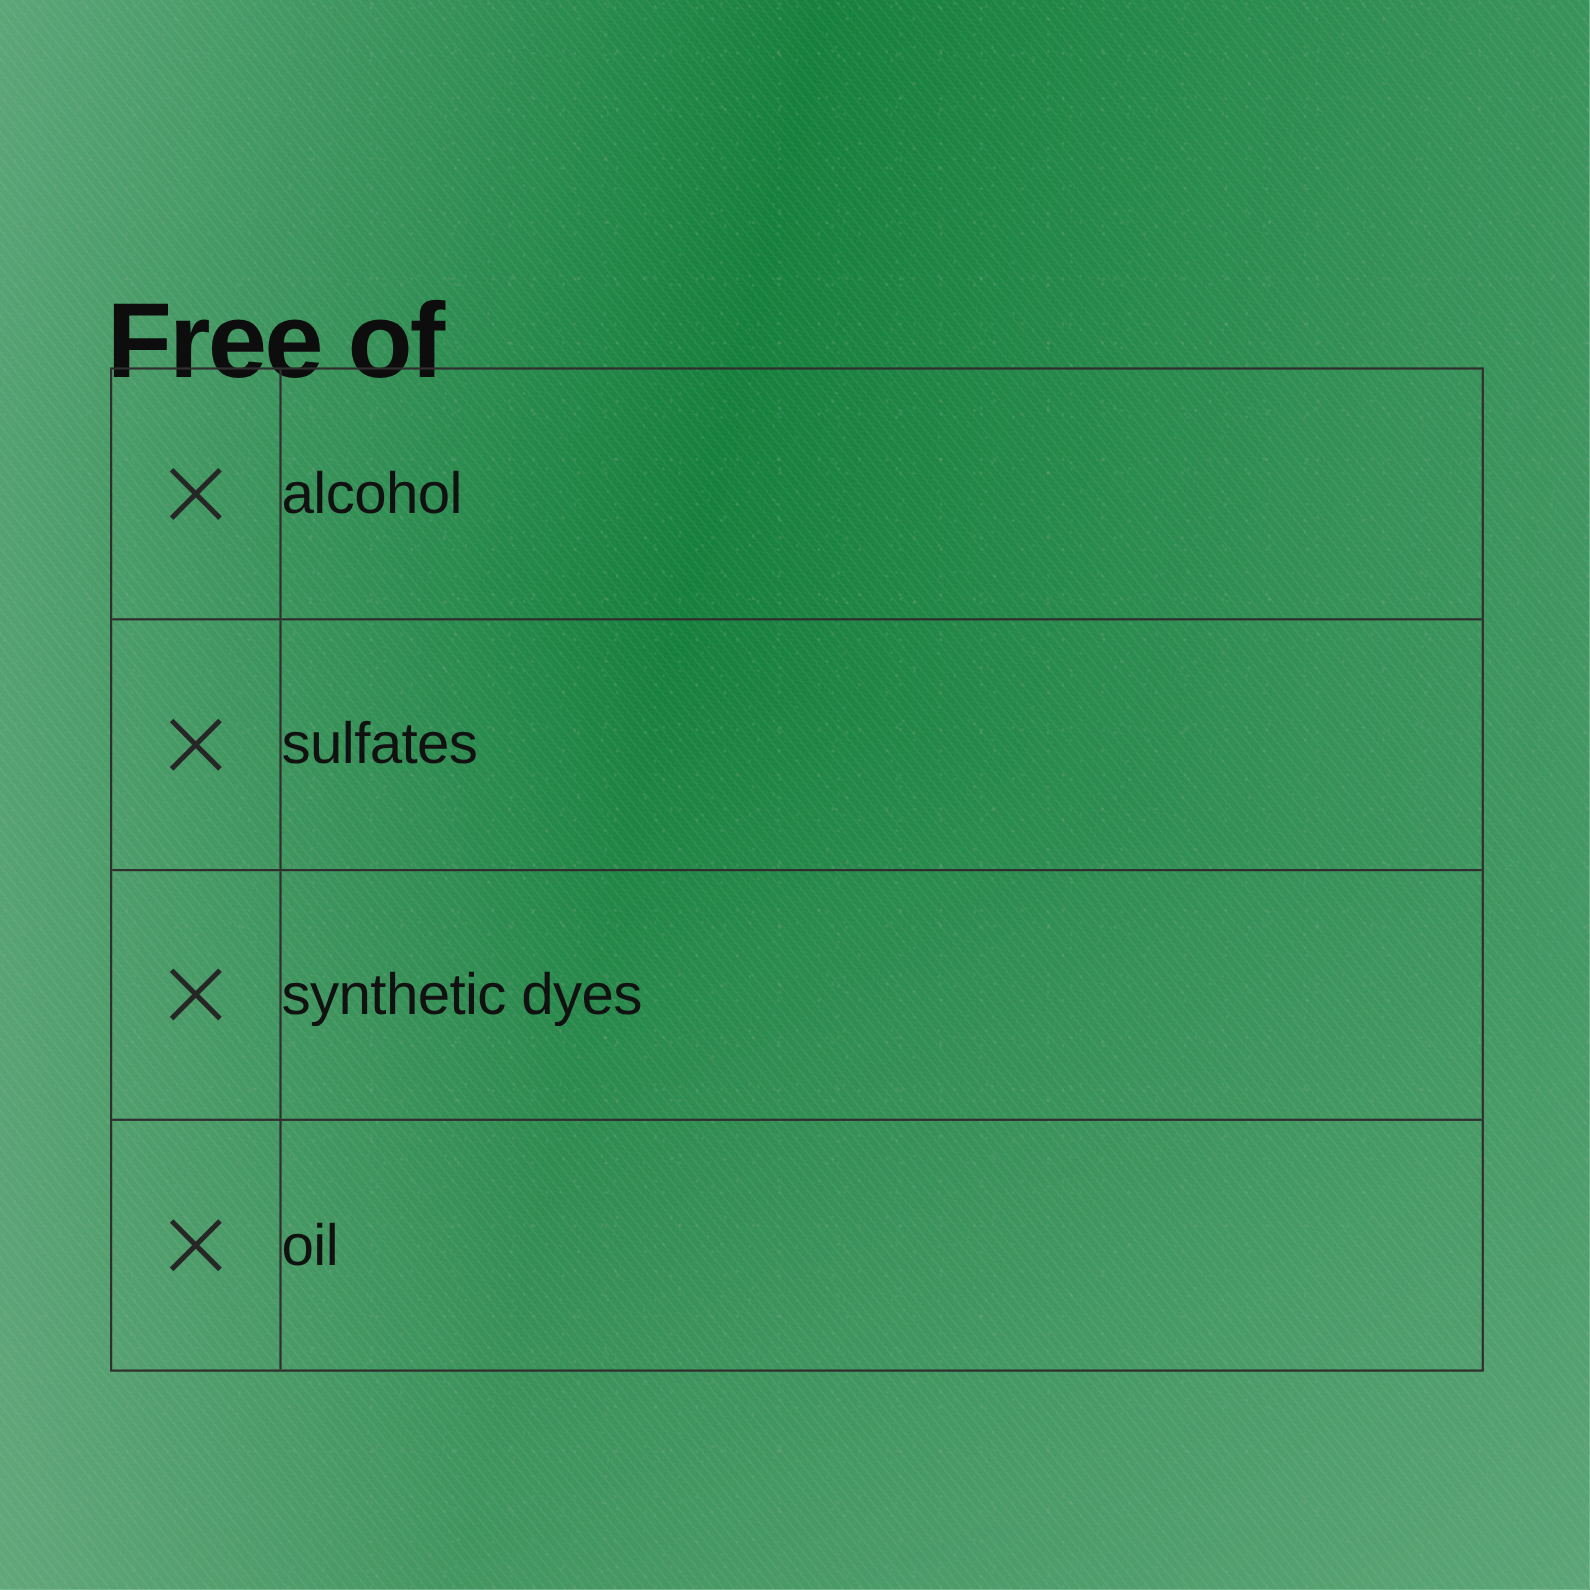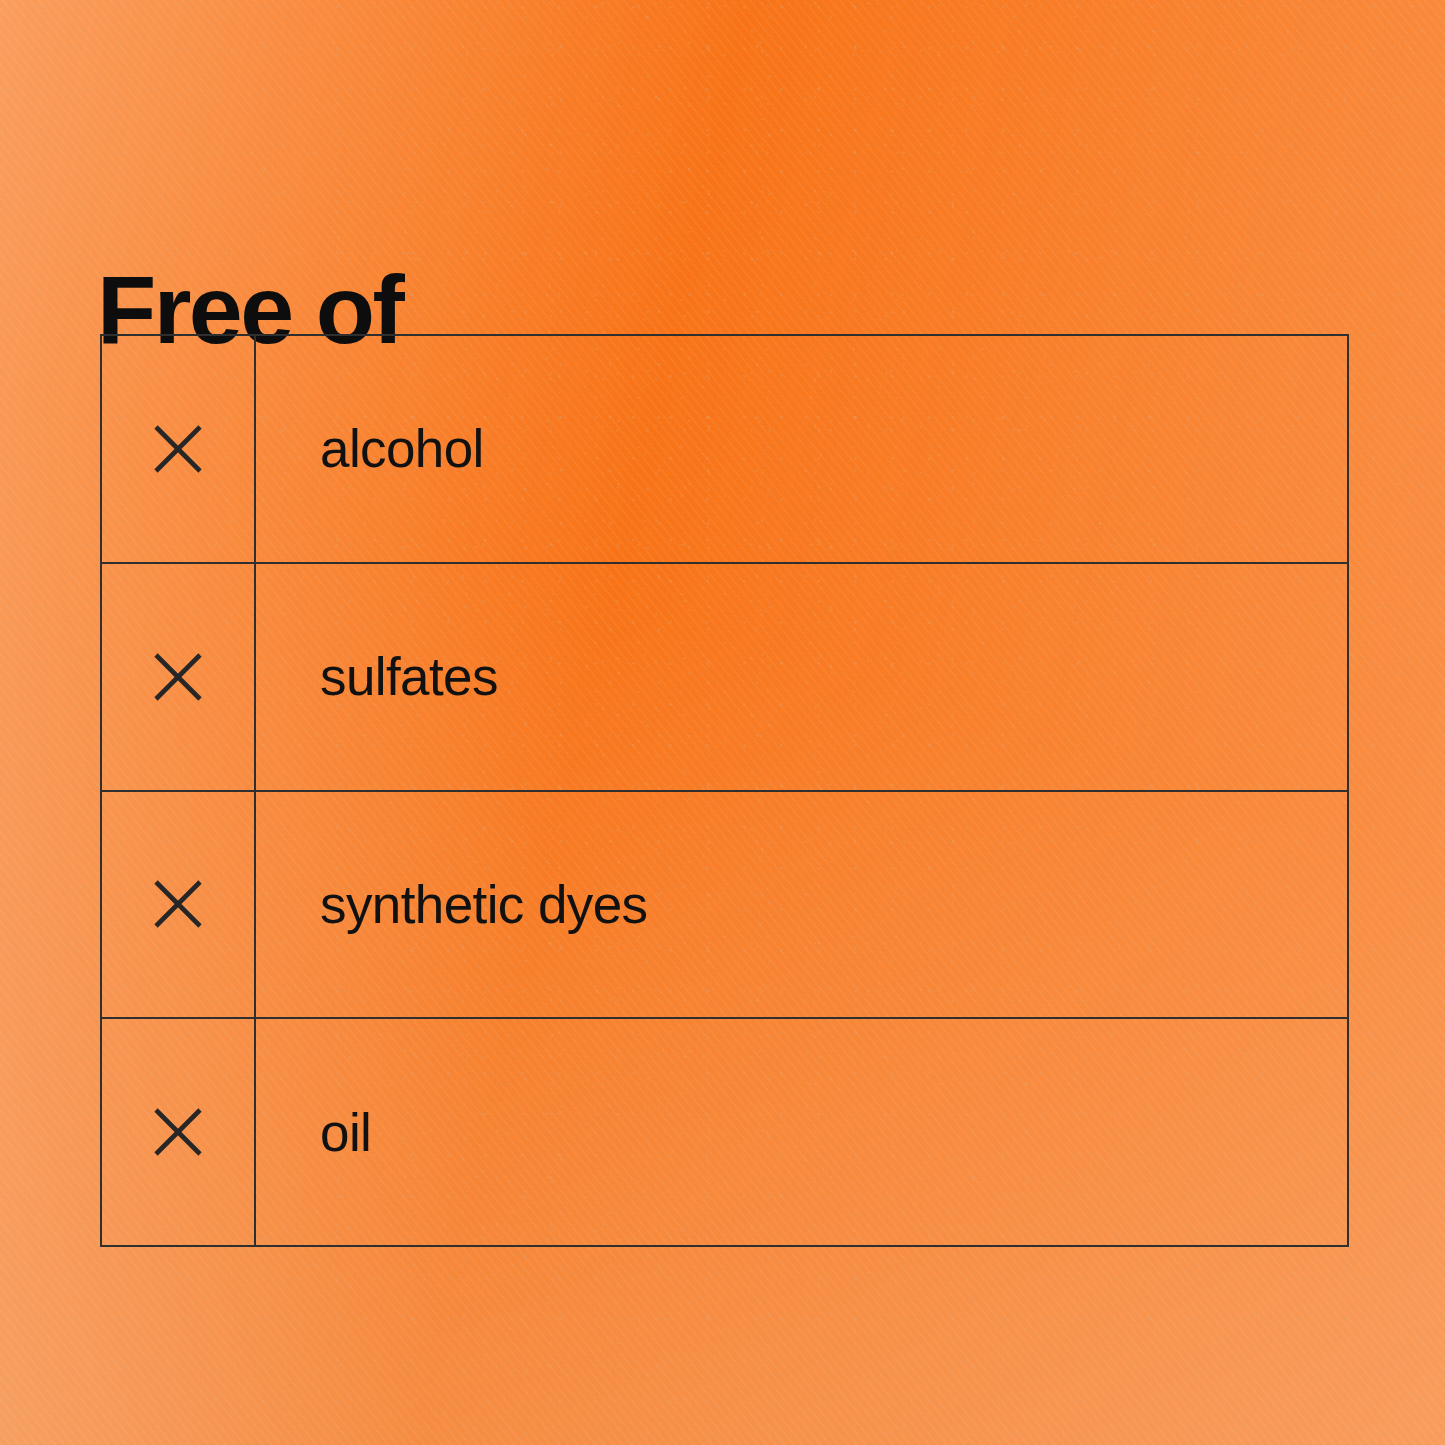--- a/index.html
+++ b/index.html
@@ -12,21 +12,21 @@
     height: 1445px;
     overflow: hidden;
     font-family: "Liberation Sans", "DejaVu Sans", sans-serif;
   }
 
   
   #canvas {
     position: relative;
     width: 1445px;
     height: 1445px;
-    background-color: #f97316;
+    background-color: #15803d;
     box-sizing: border-box;
   }
 
   
   #paper-texture {
     position: absolute;
     inset: 0;
     pointer-events: none;
     opacity: .55;
     background-image:
@@ -97,21 +97,20 @@
     box-sizing: border-box;
     display: flex;
     align-items: center;
     justify-content: center;
   }
   .cell-label {
     flex: 1 1 auto;
     box-sizing: border-box;
     display: flex;
     align-items: center;
-    padding-left: 64px;
     font-size: 53px;
     font-weight: 400;
     letter-spacing: -0.6px;
     color: #111111;
     line-height: 1;
     -webkit-font-smoothing: antialiased;
   }
 
   .x-mark { display: block; }
   .x-mark line {

